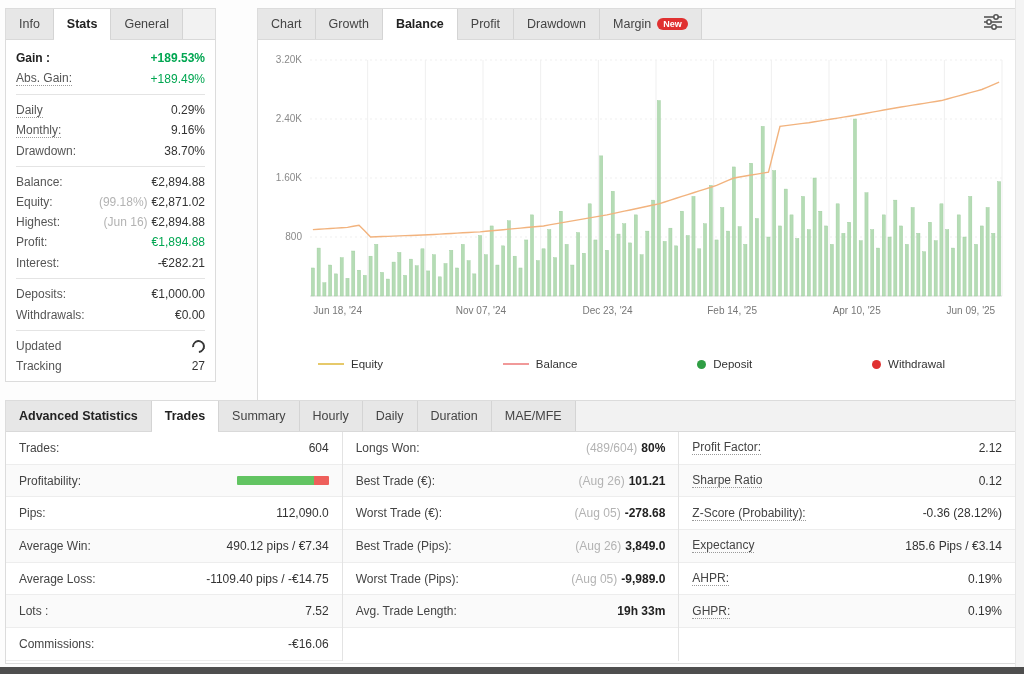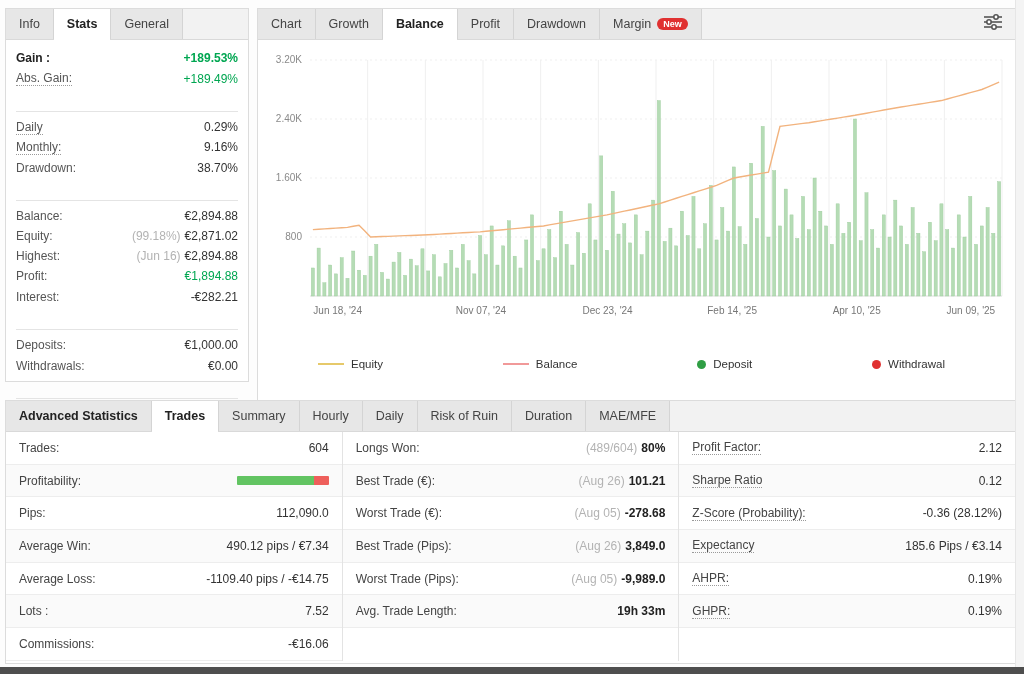--- a/index.html
+++ b/index.html
@@ -1,40 +1,40 @@
 <!DOCTYPE html>
 <html><head>
 <meta charset="utf-8">
 <style>
   html,body{margin:0;padding:0;}
   body{
     width:1024px;height:674px;position:relative;overflow:hidden;
     background:#fdfdfd;font-family:"Liberation Sans",sans-serif;color:#333;
   }
   .panel{position:absolute;background:#fff;border:1px solid #dcdcdc;box-sizing:border-box;}
-  #left-panel{left:5px;top:8px;width:244px;height:374px;}
+  #left-panel{left:5px;top:8px;width:211px;height:374px;}
   #chart-panel{left:257px;top:8px;width:759px;height:426px;}
   #bottom-panel{left:5px;top:400px;width:1011px;height:264px;}
   #scrollbar{position:absolute;right:0;top:0;width:8px;height:100%;background:#f4f4f4;border-left:1px solid #e6e6e6;}
   #bottom-strip{position:absolute;left:0;bottom:0;width:100%;height:7px;background:#4e4e4e;}
 
   
   .tabbar{display:flex;align-items:stretch;background:#f2f2f2;border-bottom:1px solid #d9d9d9;}
   .tab{padding:8px 13px;font-size:12.5px;color:#444;background:#e7e7e7;border-right:1px solid #d4d4d4;
        cursor:pointer;display:flex;align-items:center;gap:6px;position:relative;white-space:nowrap;}
   .tab.active{background:#fff;font-weight:bold;color:#222;}
   .tab.active::after{content:"";position:absolute;left:0;right:0;bottom:-1px;height:1px;background:#fff;}
   .tab.boldtab{font-weight:bold;color:#222;}
   .badge{background:#e03131;color:#fff;font-size:9px;line-height:12px;padding:0 6px;border-radius:8px;font-weight:bold;}
   .tab-spacer{margin-left:auto;display:flex;align-items:center;padding-right:12px;background:#f2f2f2;}
 
   
   #left-rows{padding:8px 10px 0 10px;}
   .srow{display:flex;justify-content:space-between;align-items:center;height:20px;font-size:12px;color:#555;}
-  .srow.divider{border-bottom:1px solid #e4e4e4;padding-bottom:22px;margin-bottom:5px;height:21px;}
+  .srow.divider{border-bottom:1px solid #e4e4e4;padding-bottom:5px;margin-bottom:5px;height:21px;}
   .lbl.bold{font-weight:bold;color:#222;}
   .u{border-bottom:1px dotted #9a9a9a;}
   .right{display:flex;align-items:center;gap:4px;}
   .val{color:#333;}
   .val.green{color:#00a651;}
   .val.bold{font-weight:bold;}
   .prefix{color:#b3b3b3;}
   .spinner{width:13px;height:13px;border:2px solid #3a3a3a;border-radius:50%;border-bottom-color:transparent;
            box-sizing:border-box;transform:rotate(40deg);}
 
@@ -378,23 +378,20 @@
       <div class="tab">
         <span>Summary</span>
       </div>
       <div class="tab">
         <span>Hourly</span>
       </div>
       <div class="tab">
         <span>Daily</span>
       </div>
       <div class="tab">
-        <span>Risk of Ruin</span>
-      </div>
-      <div class="tab">
         <span>Duration</span>
       </div>
       <div class="tab">
         <span>MAE/MFE</span>
       </div>
     </div>
   <div id="btable">
       <div class="tcol">
         <div class="trow">
           <span class="tlbl">Trades:</span>

